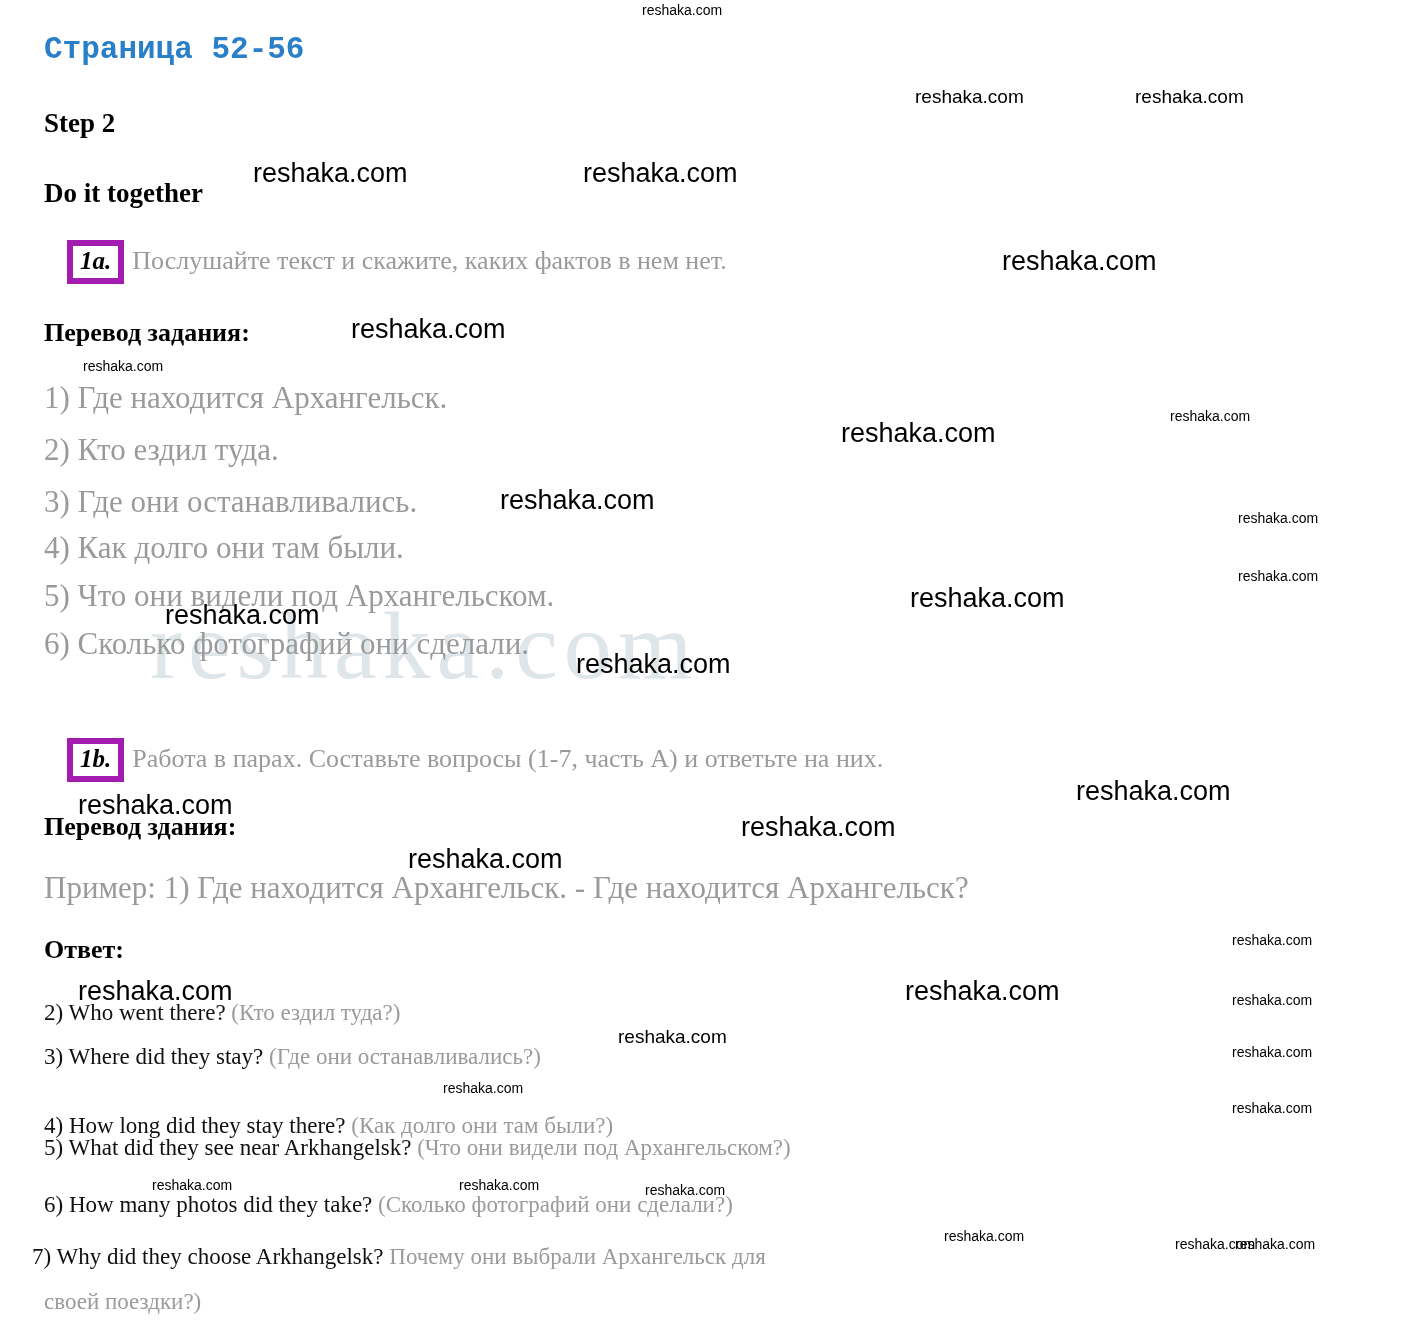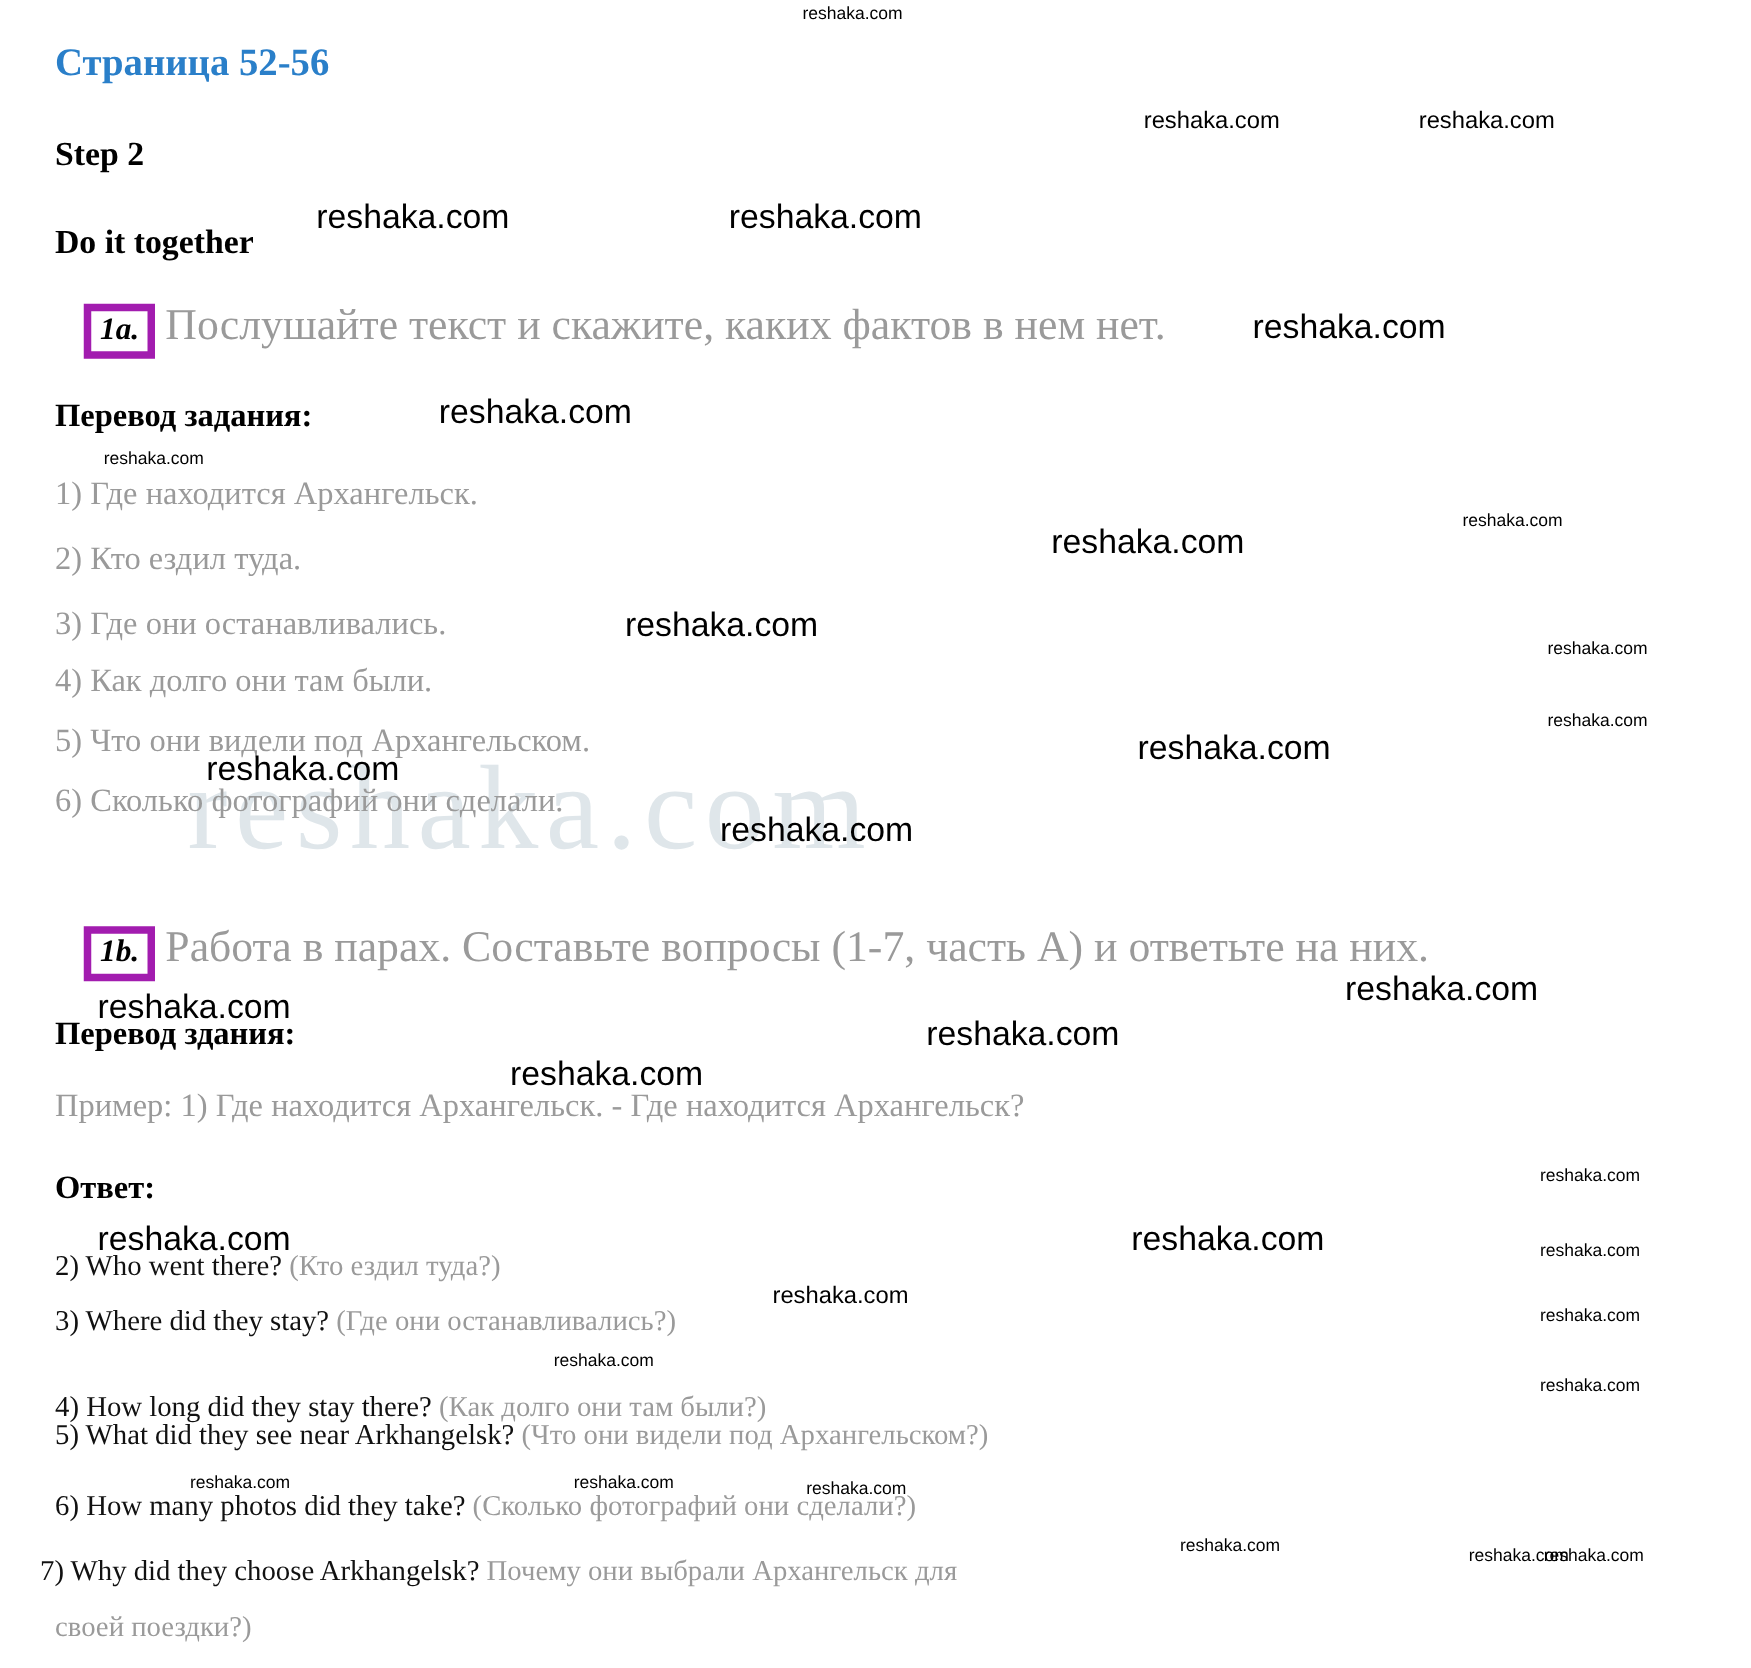--- a/index.html
+++ b/index.html
@@ -21,21 +21,21 @@
     height: 1334px;
     padding: 16px;
   }
   .page-title {
     position: absolute;
     left: 44px;
     top: 32px;
     font-size: 31px;
     font-weight: bold;
     color: #2a7fc9;
-    font-family: Liberation Serif, serif;
+    font-family: Liberation Mono, monospace;
   }
   .step-label {
     position: absolute;
     left: 44px;
     top: 108px;
     font-size: 27px;
     font-weight: bold;
   }
   .section-head {
     position: absolute;
@@ -56,32 +56,32 @@
     vertical-align: middle;
     margin-left: 23px;
   }
   .task-row {
     position: absolute;
     display: flex;
     align-items: baseline;
     white-space: nowrap;
   }
   .task-text {
-    font-size: 35px;
+    font-size: 26px;
     color: #9a9a9a;
     margin-left: 8px;
   }
   .bold-line {
     position: absolute;
     font-size: 26px;
     font-weight: bold;
   }
   .grey-line {
     position: absolute;
-    font-size: 26px;
+    font-size: 31px;
     color: #9a9a9a;
     white-space: nowrap;
   }
   .ans-line {
     position: absolute;
     font-size: 23px;
     color: #111111;
     white-space: nowrap;
   }
   .ans-line .ru {

